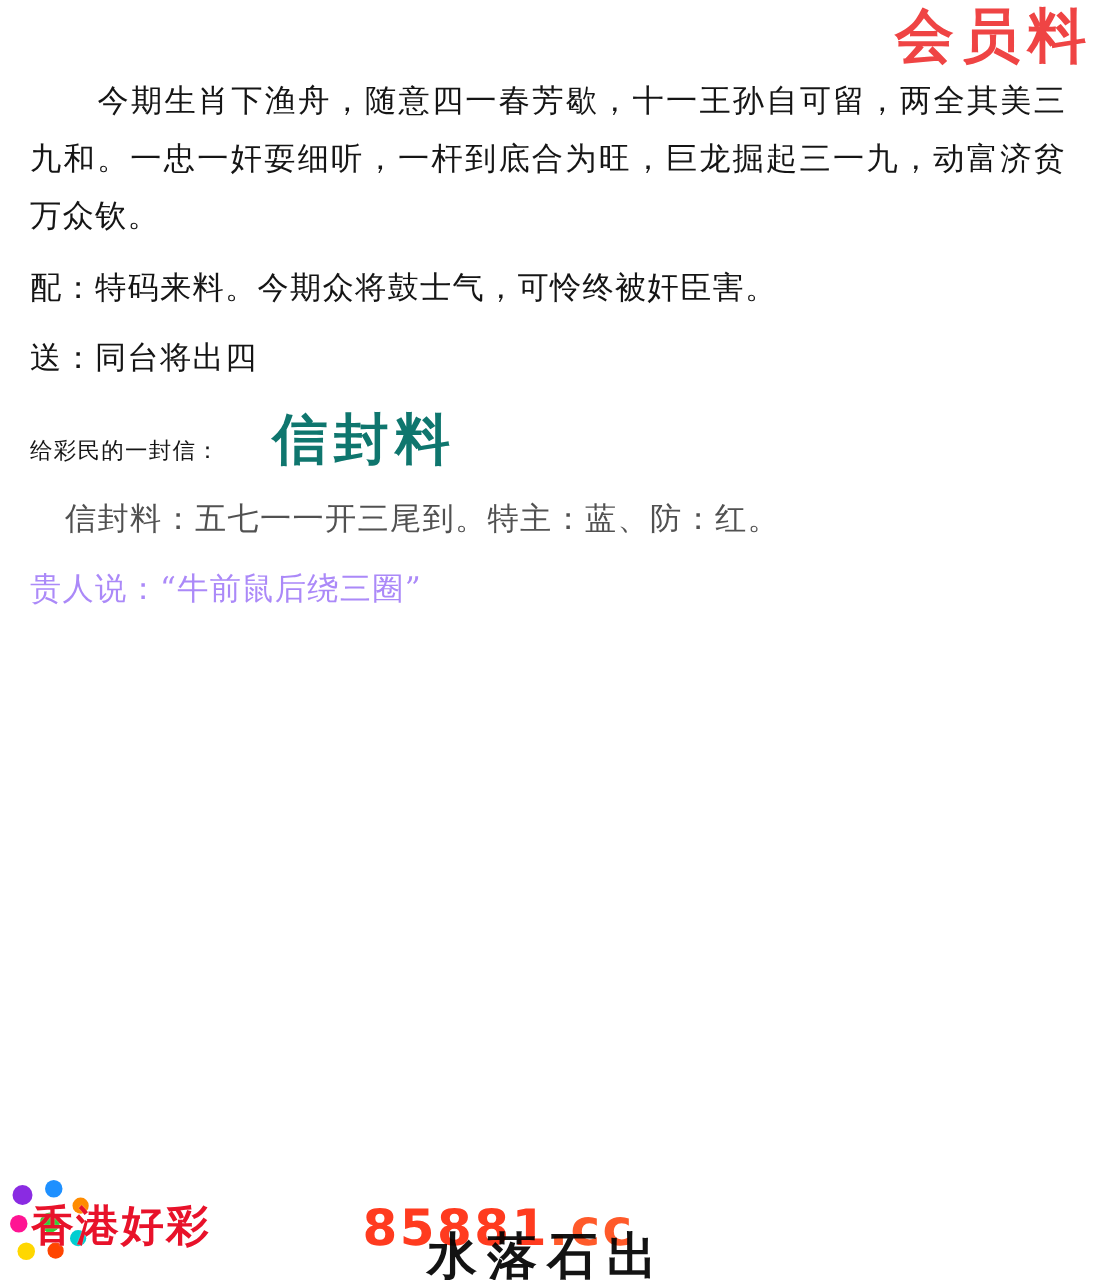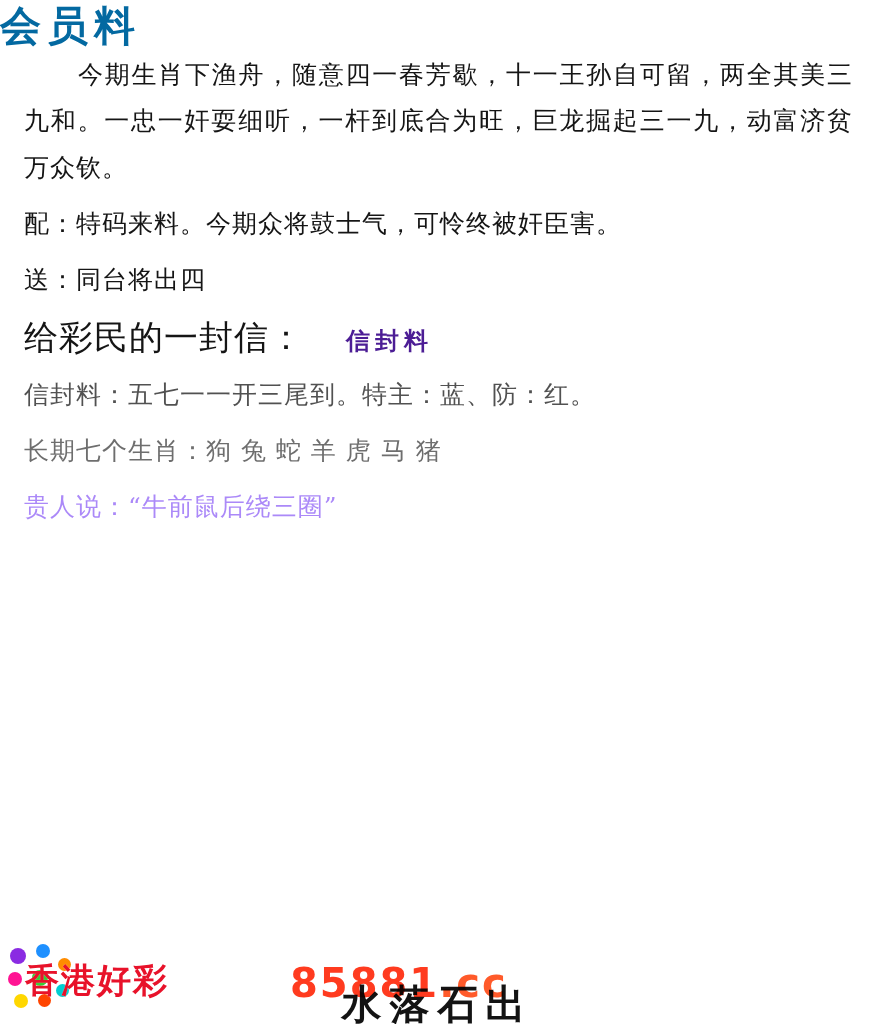--- a/index.html
+++ b/index.html
@@ -16,26 +16,26 @@
     color: #111111;
   }
   .page {
     position: absolute;
     inset: 0;
     padding: 0;
   }
 
   
   .title-main {
-    text-align: left;
+    text-align: right;
     font-family: "DejaVu Sans", sans-serif;
     font-weight: bold;
-    font-size: 41px;
+    font-size: 47px;
     letter-spacing: 6px;
-    color: #0369a1;
+    color: #ef4444;
     margin: 4px 0 2px 0;
     line-height: 1.1;
   }
 
   
   .para {
     font-family: Liberation Sans, sans-serif;
     font-size: 25px;
     line-height: 1.85;
     color: #151515;
@@ -51,45 +51,45 @@
     font-size: 25px;
     line-height: 1.75;
     color: #151515;
     padding: 0 22px 0 24px;
     letter-spacing: 1px;
     white-space: nowrap;
   }
   .line.spaced { margin-top: 12px; }
 
   
-  .faded-1 { color: #3a3a3a; opacity: 0.88; }
+  .faded-1 { color: #3a3a3a; opacity: 0.88; margin-left: 28px; }
   .faded-2 { color: #4a4a4a; opacity: 0.8; }
   .faded-3 { color: #8b5cf6; opacity: 0.72; }
 
   
   .row-letter {
     display: flex;
     align-items: baseline;
     padding: 0 22px 0 24px;
     margin-top: 14px;
   }
   .row-letter .label {
     font-family: "DejaVu Serif", serif;
-    font-size: 34px;
+    font-size: 18px;
     letter-spacing: 1px;
     color: #151515;
     white-space: nowrap;
   }
   .row-letter .big {
     font-family: "DejaVu Sans", sans-serif;
     font-weight: bold;
-    font-size: 24px;
+    font-size: 44px;
     letter-spacing: 5px;
     margin-left: 42px;
-    color: #4c1d95;
+    color: #0f766e;
   }
 
   
   .footer {
     position: absolute;
     left: 0;
     right: 0;
     bottom: 0;
     height: 86px;
   }
@@ -156,21 +156,20 @@
 
   <div class="row-letter">
     <span class="label">给彩民的一封信：</span>
     <span class="big">信封料</span>
   </div>
 
 
 
   <div class="line spaced faded-1">信封料：五七一一开三尾到。特主：蓝、防：红。</div>
 
-  <div class="line spaced faded-2">长期七个生肖：狗 兔 蛇 羊 虎 马 猪</div>
 
   <div class="line spaced faded-3">贵人说：“牛前鼠后绕三圈”</div>
 
   <div class="footer">
     <div class="wm-dots">
       <i style="left:4px;  top:6px;  width:16px; height:16px; background:#8a2be2;"></i>
       <i style="left:30px; top:2px;  width:14px; height:14px; background:#1e90ff;"></i>
       <i style="left:52px; top:16px; width:13px; height:13px; background:#ff8c00;"></i>
       <i style="left:2px;  top:30px; width:14px; height:14px; background:#ff1493;"></i>
       <i style="left:26px; top:28px; width:16px; height:16px; background:#32cd32;"></i>

